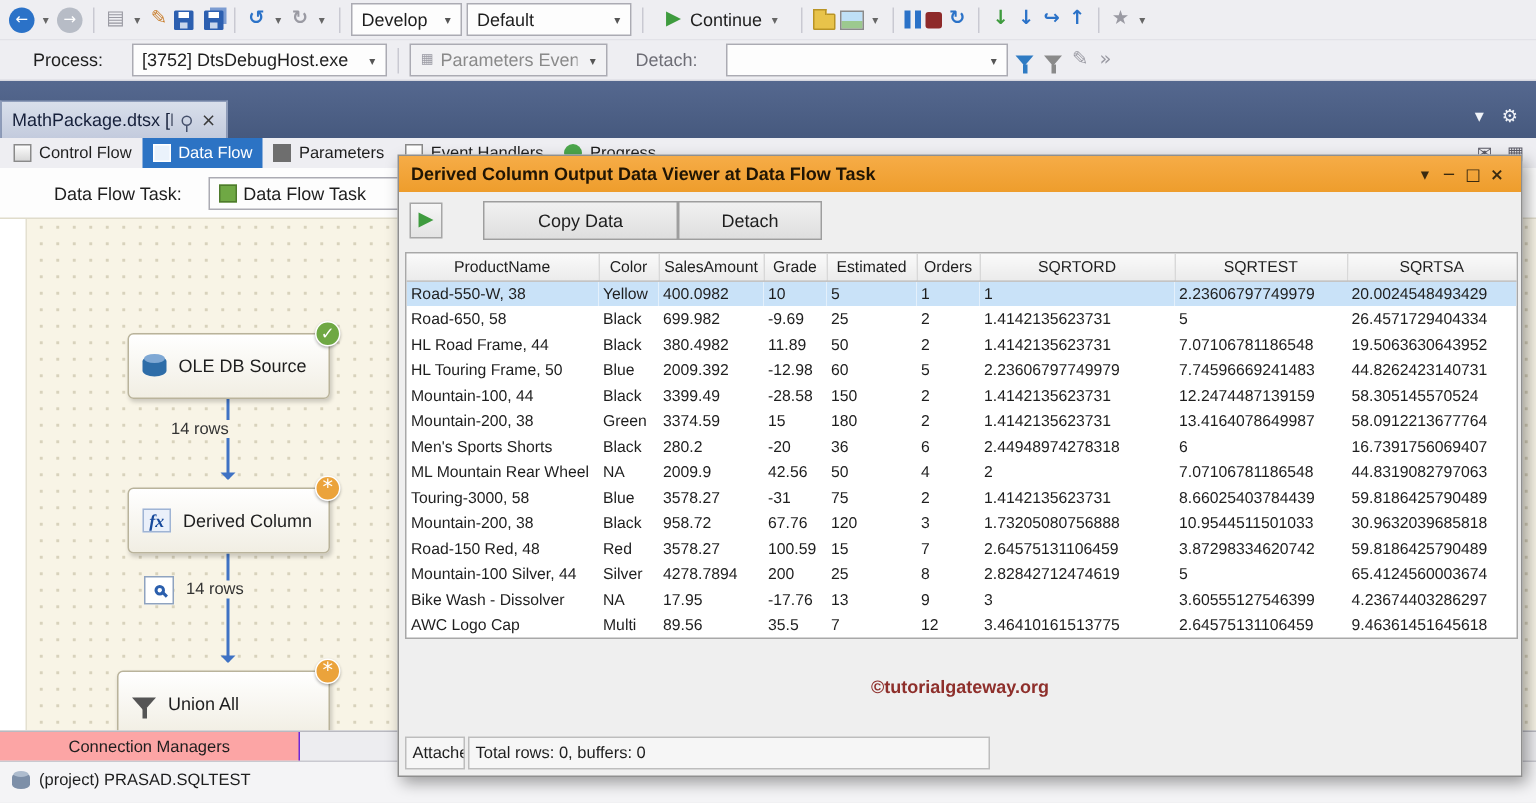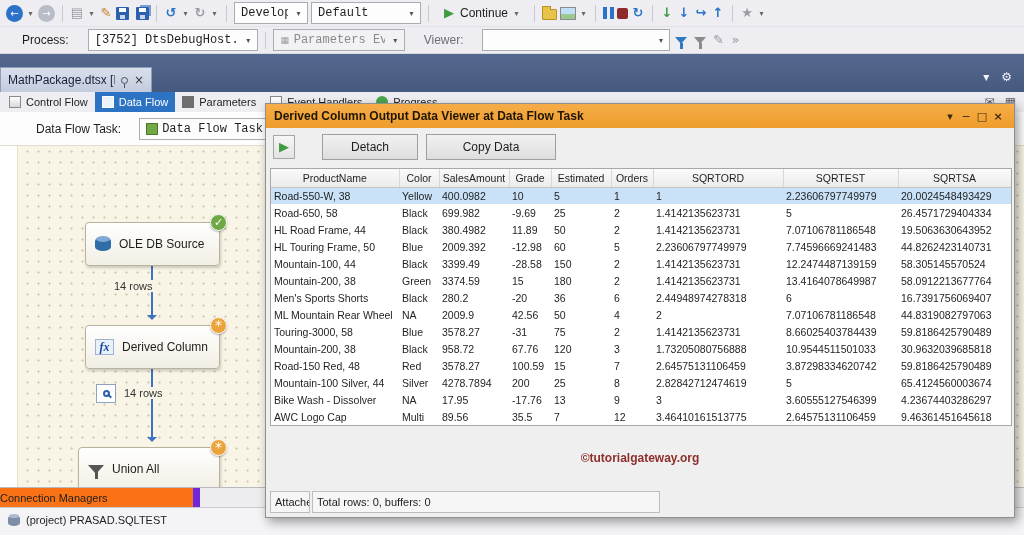--- a/index.html
+++ b/index.html
@@ -19,21 +19,21 @@
   .gi { display:inline-flex; align-items:center; justify-content:center; min-width:14px; height:18px; font-size:13px; line-height:18px; }
   .gi.blue { color:#2B72C8; } .gi.dis { color:#9A9AA3; } .gi.green { color:#3E9B3E; } .gi.orange { color:#C97E2C; } .gi.b { font-weight:bold; }
   .caret { font-size:8px; color:#666; width:9px; text-align:center; }
   .circ { width:17px; height:17px; border-radius:50%; display:inline-flex; align-items:center; justify-content:center; color:#fff; font-size:10px; flex:none; }
   .circ.blue { background:#2B72C8; } .circ.gray { background:#B7BCC6; }
   .floppy { width:13px; height:13px; background:#2C5FB0; border-radius:1px; position:relative; flex:none; }
   .floppy::before { content:""; position:absolute; top:1px; left:3px; right:3px; height:4px; background:#fff; }
   .floppy::after { content:""; position:absolute; bottom:1px; left:4px; right:4px; height:4px; background:#C9D6EC; }
   .floppy.all { box-shadow:3px -3px 0 -1px #7C9CD2; margin-left:4px; }
   .combo { height:22px; background:#FDFDFD; border:1px solid #ABABB3; display:flex; align-items:center; padding:0 2px 0 6px; font-size:12px; gap:4px; }
-  .combo .cv { flex:1; white-space:nowrap; overflow:hidden;font-family:Liberation Mono, monospace; }
+  .combo .cv { flex:1; white-space:nowrap; overflow:hidden; }
   .combo .carr { font-size:8px; color:#555; width:13px; text-align:center; flex:none; }
   .combo.gray2 { color:#8A8A8A; background:#F2F2F4; }
   .w74{width:74px;} .w110{width:110px;} .w170{width:170px;} .w132{width:132px;} .w188{width:188px;}
   .continue { display:flex; align-items:center; gap:4px; padding:0 6px; height:24px; }
   .folderico { width:15px; height:11px; background:#E8C34A; border:1px solid #B99425; border-radius:1px; position:relative; margin-top:2px; flex:none; }
   .folderico::before { content:""; position:absolute; top:-4px; left:-1px; width:7px; height:3px; background:#E8C34A; border:1px solid #B99425; border-bottom:none; }
   .imgico { width:16px; height:13px; background:linear-gradient(#BFE0F7 55%, #9CC98F 45%); border:1px solid #8A8A8A; flex:none; }
   .pauseico { width:11px; height:12px; border-left:4px solid #2B72C8; border-right:4px solid #2B72C8; flex:none; }
   .stopico { width:11px; height:11px; background:#8E2A2A; border-radius:2px; flex:none; }
   .funnel { width:0; height:0; border-left:6px solid transparent; border-right:6px solid transparent; border-top:7px solid currentColor; position:relative; flex:none; margin:0 2px; }
@@ -91,21 +91,21 @@
   .e2 { left:151px; top:223px; height:72px; }
   .rowslbl { position:absolute; font-size:11px; color:#333; background:#F8F4E6; padding:0 2px; }
   .l1 { left:112px; top:134px; } .l2 { left:122px; top:241px; }
   .mag { position:absolute; left:96px; top:238px; width:20px; height:19px; background:#FFF; border:1px solid #8FA3C0; display:flex; align-items:center; justify-content:center; }
   .magg { width:7px; height:7px; border:2px solid #2B5FAD; border-radius:50%; position:relative; }
   .magg::after { content:""; position:absolute; width:5px; height:2px; background:#2B5FAD; transform:rotate(45deg); right:-4px; bottom:-2px; }
 
   
   .connmgr { position:absolute; left:0; bottom:0; width:1024px; height:48px; background:#F4F4F6; border-top:1px solid #B9B9C0; }
   .cm-head { height:20px; background:#EDEDF0; border-bottom:1px solid #C9C9D0; display:flex; }
-  .cm-tab { width:200px; background:#f97316; border-right:7px solid #6d28d9; display:flex; align-items:center; justify-content:flex-start; font-size:11px; }
+  .cm-tab { width:200px; background:#fca5a5; border-right:1px solid #6d28d9; display:flex; align-items:center; justify-content:center; font-size:11px; }
   .cm-item { display:flex; align-items:flex-end; gap:6px; padding:6px 0 0 8px; font-size:11px; }
   .connico { width:12px; height:11px; background:#7D8FA8; border-radius:6px / 3px; position:relative; flex:none; }
   .connico::before { content:""; position:absolute; top:-1px; left:1px; right:1px; height:4px; border-radius:50%; background:#AEBCCE; }
 
   
   .dialog { position:absolute; left:265px; top:103px; width:750px; height:415px; background:#EFEFEF; border:1px solid #8F8F8F; box-shadow:3px 4px 10px rgba(0,0,0,0.38); z-index:10; }
   .dlg-title { height:24px; background:linear-gradient(#F6AC47,#EE9D2C); display:flex; align-items:center; padding:0 8px; font-weight:bold; font-size:12px; color:#201504; }
   .dlg-title-text { flex:1; white-space:nowrap; overflow:hidden; }
   .dlg-btn { width:16px; text-align:center; color:#3A2A10; font-size:11px; font-family:"DejaVu Sans",sans-serif; }
   .dlg-toolbar { height:38px; display:flex; align-items:center; padding-left:7px; }
@@ -179,21 +179,21 @@
   <div class="combo w170">
     <span class="cv">[3752] DtsDebugHost.exe</span>
     <span class="carr ic">▾</span>
   </div>
   <span class="sep"></span>
   <div class="combo gray2 w132">
     <span class="gi dis ic" style="min-width:10px;font-size:9px;">▦</span>
     <span class="cv">Parameters Events</span>
     <span class="carr ic">▾</span>
   </div>
-  <span class="lbl" style="color:#6E6E76;">Viewer:</span>
+  <span class="lbl" style="color:#6E6E76;">Detach:</span>
   <div class="combo w188">
     <span class="cv"></span>
     <span class="carr ic">▾</span>
   </div>
   <span class="funnel fblue"></span>
   <span class="funnel fgray"></span>
   <span class="gi dis ic">✎</span>
   <span class="gi dis ic">»</span>
 </div>
 
@@ -293,22 +293,22 @@
     <span class="dlg-title-text">Derived Column Output Data Viewer at Data Flow Task</span>
     <span class="dlg-btn">▾</span>
     <span class="dlg-btn">─</span>
     <span class="dlg-btn">□</span>
     <span class="dlg-btn">×</span>
   </div>
   <div class="dlg-toolbar">
     <button class="play-btn">
       <span class="gi green ic">▶</span>
     </button>
+    <button class="btn copy">Copy Data</button>
     <button class="btn detach">Detach</button>
-    <button class="btn copy">Copy Data</button>
   </div>
   <div class="grid-wrap">
     <table>
       <colgroup>
         <col style="width:128px">
           <col style="width:40px">
           <col style="width:70px">
         <col style="width:42px">
           <col style="width:60px">
           <col style="width:42px">

